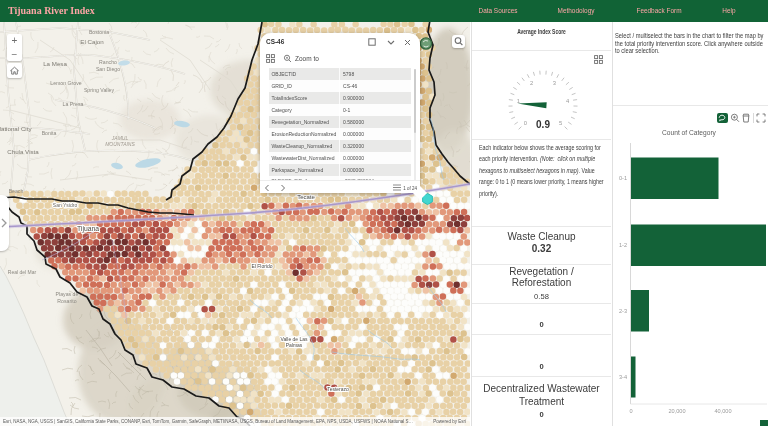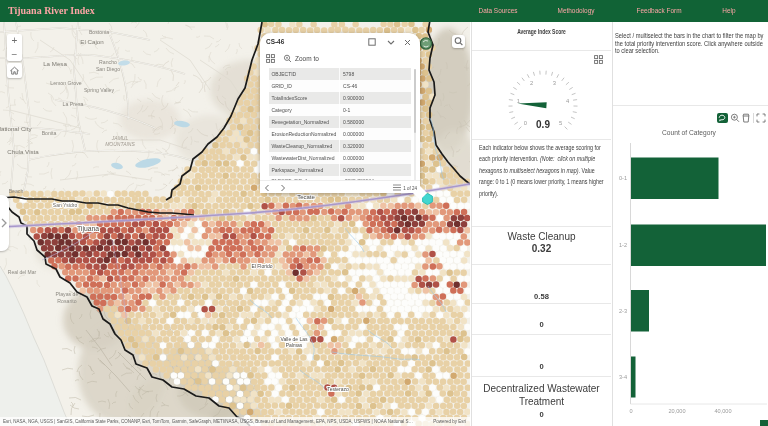--- a/index.html
+++ b/index.html
@@ -345,21 +345,22 @@
         <rect x="0.6" y="5.4" width="3" height="3"></rect>
         <rect x="5.4" y="5.4" width="3" height="3"></rect>
       </g>
     </svg>
   <div class="hline" style="top:117px"></div>
   <div style="position:absolute;left:7px;top:120px;width:156px;font-size:6.5px;line-height:11.4px;color:#3c3c3c;transform:scaleX(0.82);transform-origin:left top">Each indicator below shows the average scoring for each priority intervention. <i>(Note:&nbsp; click on multiple hexagons to multiselect hexagons in map)</i>. Value range: 0 to 1 (0 means lower priority, 1 means higher priority).</div>
   <div class="hline" style="top:203.5px"></div>
   <div class="ctext" style="top:209px;width:100%;font-size:10px">Waste Cleanup</div>
   <div class="ctext" style="top:220.5px;width:100%;font-size:10px;font-weight:bold">0.32</div>
   <div class="hline" style="top:241.5px"></div>
-  <div class="ctext" style="top:270px;width:100%;font-size:7.6px;font-weight:bold">0.58</div>
+  <div class="ctext" style="top:243.6px;width:100%;font-size:10px;line-height:11.6px">Revegetation /<br>Reforestation</div>
+  <div class="ctext" style="top:270px;width:100%;font-size:7.6px;font-weight:normal">0.58</div>
   <div class="hline" style="top:281.4px"></div>
   <div class="ctext" style="top:298px;width:100%;font-size:7.6px;font-weight:bold">0</div>
   <div class="hline" style="top:311.6px"></div>
   <div class="ctext" style="top:340px;width:100%;font-size:7.6px;font-weight:bold">0</div>
   <div class="hline" style="top:354px"></div>
   <div class="ctext" style="top:361.3px;width:100%;font-size:10px;line-height:12.7px">Decentralized Wastewater<br>Treatment</div>
   <div class="ctext" style="top:388px;width:100%;font-size:7.6px;font-weight:bold">0</div>
 </div>
 
 <div id="right">

